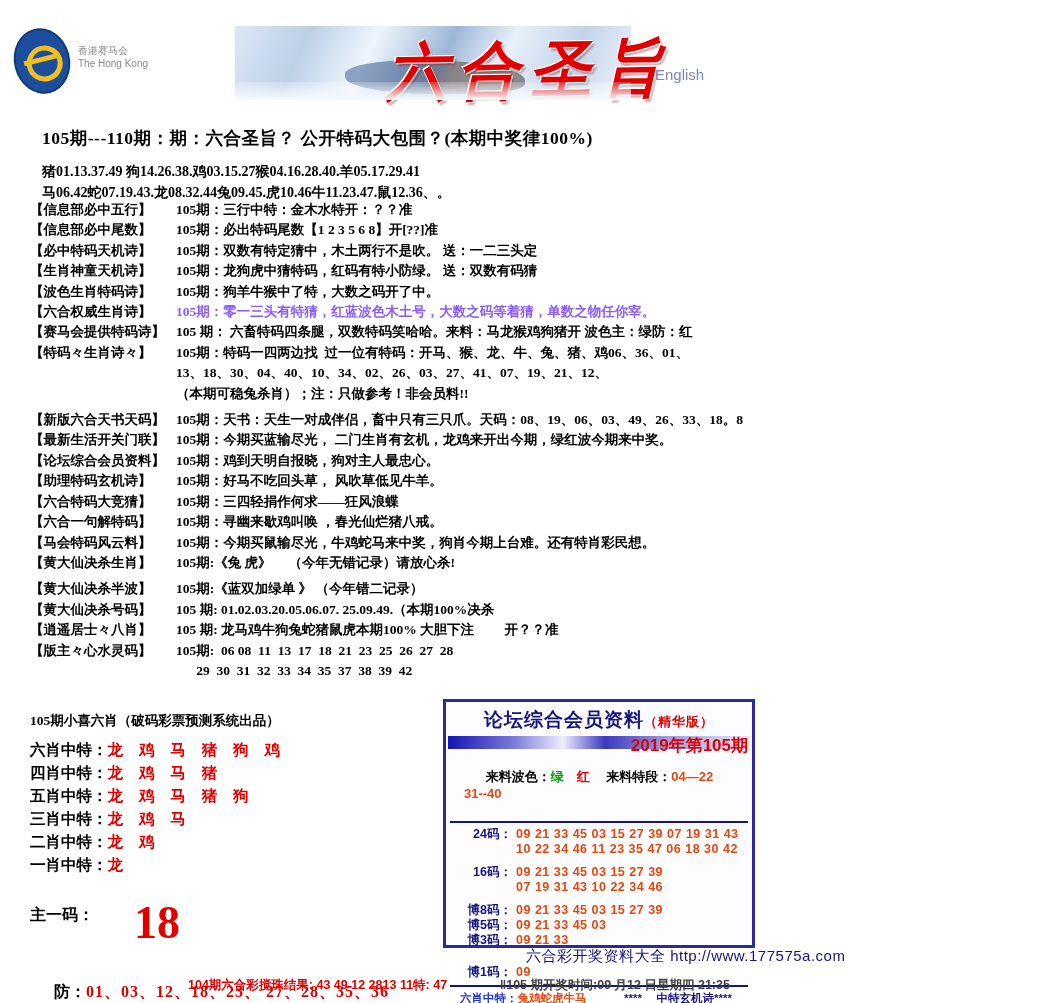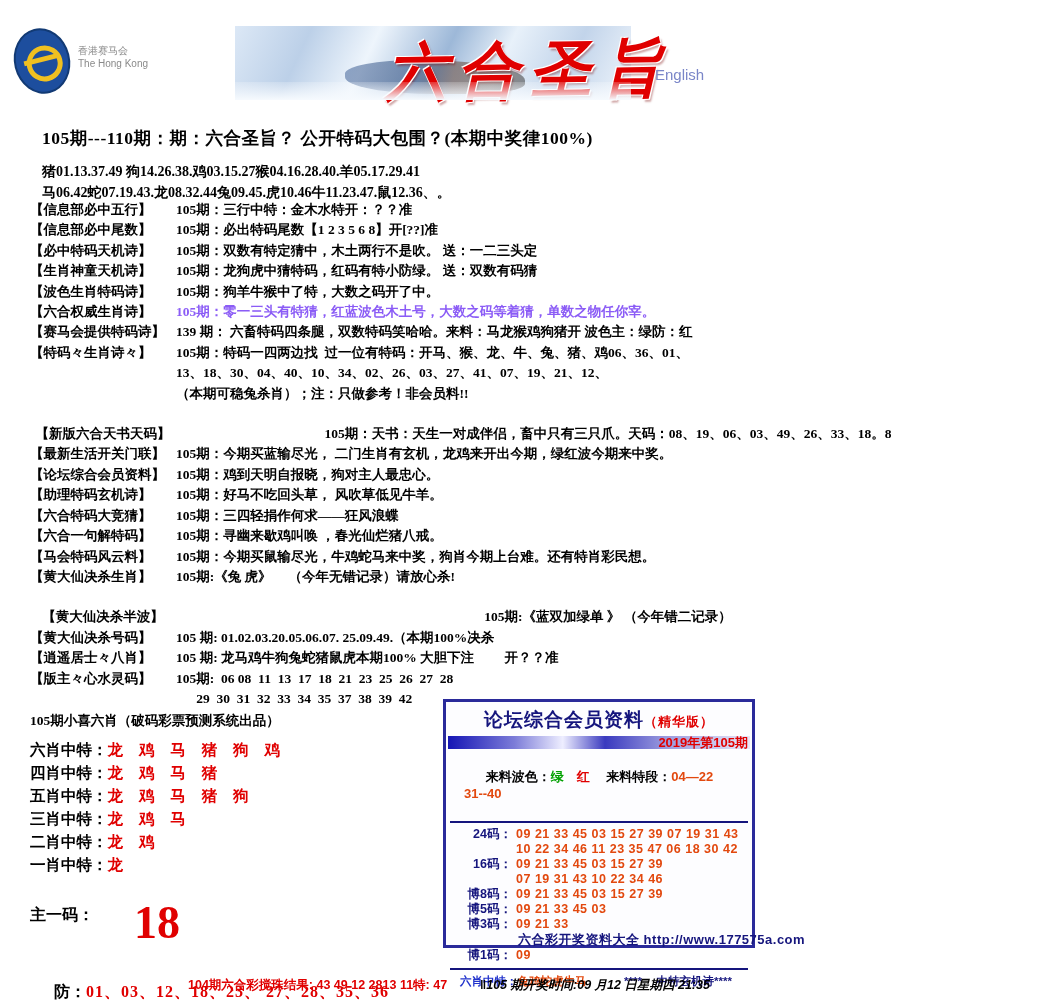--- a/index.html
+++ b/index.html
@@ -33,21 +33,21 @@
   .english-link{position:absolute;left:655px;top:66px;color:#7a86c8;font-size:15px;
     font-family:"Liberation Sans","DejaVu Sans",sans-serif;filter:blur(.4px);cursor:pointer;text-align:right;}
   
   .page-title{position:absolute;left:42px;top:126px;width:980px;
     font-size:17.5px;font-weight:bold;color:#000;letter-spacing:.5px;}
   .zline{position:absolute;left:42px;width:980px;font-size:14px;font-weight:bold;color:#000;white-space:pre-wrap;}
   .zline1{top:163px;} .zline2{top:184px;}
   
   .main-rows{position:absolute;left:30px;top:200px;width:1010px;}
   .mrow{display:flex;align-items:flex-start;}
-  .mrow.gap{margin-top:20px;text-align:center;}
+  .mrow.gap{margin-top:6px;}
   .mlabel{flex:0 0 146px;font-size:13.5px;font-weight:bold;color:#000;line-height:20.4px;white-space:nowrap;}
   .mcontent{flex:1;font-size:13.5px;font-weight:bold;color:#000;line-height:20.4px;}
   .mcontent.red{color:#8b5cf6;}
   .mline{white-space:pre-wrap;}
   
   .small-six{position:absolute;left:30px;top:712px;width:410px;}
   .ss-heading{font-size:13.5px;font-weight:bold;color:#000;margin-bottom:8px;}
   .ss-row{font-size:15.5px;font-weight:bold;line-height:23px;white-space:pre-wrap;}
   .ss-label{color:#000;}
   .ss-value{color:#e00000;letter-spacing:6px;}
@@ -58,41 +58,41 @@
   .guard-label{color:#000;}
   .guard-nums{color:#e00000;letter-spacing:1px;}
   
   .member-box{position:absolute;left:443px;top:699px;width:306px;height:243px;
     border:3px solid #2a2a9a;background:#fdfdff;
     font-family:"Liberation Sans","DejaVu Sans",sans-serif;}
   .mb-title{ text-align:center;margin-top:5px;font-size:19px;font-weight:bold;color:#15157d;letter-spacing:1px;}
   .mb-title .suffix{color:#e00000;font-size:13px;}
   .mb-bar{position:relative;height:13px;margin:3px 2px 0 2px;
     background:linear-gradient(90deg,#1515b5 0%,#7c7cd8 22%,#eeeeff 38%,#3a3abf 52%,#9a9ade 72%,#e8e8f8 100%);}
-  .mb-issue{position:absolute;right:2px;top:-2px;color:#e00000;font-weight:bold;font-size:13px;background:transparent;}
+  .mb-issue{position:absolute;right:2px;top:-2px;color:#e00000;font-weight:bold;font-size:17px;background:transparent;}
   .mb-wave{margin:4px 8px 0 18px;font-size:13px;font-weight:bold;color:#000;white-space:pre-wrap;}
   .wave-green{color:#00a000;} .wave-red{color:#e00000;} .wave-seg{color:#e2480e;}
   .mb-hr{border:none;border-top:2.5px solid #15157d;margin:5px 4px 4px 4px;}
   .code-row{display:flex;margin:0 6px 0 14px;font-size:12.5px;font-weight:bold;line-height:15px;}
-  .code-row.sp{}
+  .code-row.sp{margin-top:8px;}
   .code-label{flex:0 0 52px;color:#15157d;text-align:right;padding-right:4px;white-space:nowrap;}
   .code-lines{color:#e2480e;letter-spacing:.5px;}
   .code-line{white-space:pre-wrap;}
-  .code-note{color:#15157d;font-size:13px;font-weight:bold;margin-left:2px;white-space:nowrap;cursor:pointer;}
+  .code-note{color:#15157d;font-size:15px;font-weight:normal;margin-left:10px;white-space:nowrap;cursor:pointer;}
   .mb-bottom{display:flex;margin:2px 6px 0 14px;}
   .mb-zodiac{flex:0 0 150px;}
   .mbz-row{font-size:11.5px;font-weight:bold;line-height:15px;}
   .mbz-label{color:#2233cc;} .mbz-value{color:#e2480e;}
   .mb-poem{flex:1;text-align:center;}
   .poem-title{font-size:11.5px;font-weight:bold;color:#15157d;line-height:15px;white-space:pre-wrap;}
   
   .footer{position:absolute;left:0;top:977px;width:1062px;font-size:12.5px;font-weight:bold;
     font-family:"Liberation Sans","DejaVu Sans",sans-serif;}
   .last-result{position:absolute;left:188px;color:#e00000;white-space:pre-wrap;}
-  .next-draw{position:absolute;left:480px;color:#000000;white-space:pre-wrap;font-style:italic;}
+  .next-draw{position:absolute;left:500px;color:#404040;white-space:pre-wrap;}
 </style>
 </head>
 <body>
 
 <div>
 
   <div class="header">
     <div class="logo">
       <div class="logo-oval">
         <div class="logo-ring"></div>
@@ -146,21 +146,21 @@
       </div>
       <div class="mrow">
         <span class="mlabel">【六合权威生肖诗】</span>
         <div class="mcontent red">
           <div class="mline">105期：零一三头有特猜，红蓝波色木土号，大数之码等着猜，单数之物任你宰。</div>
         </div>
       </div>
       <div class="mrow">
         <span class="mlabel">【赛马会提供特码诗】</span>
         <div class="mcontent">
-          <div class="mline">139 期： 六畜特码四条腿，双数特码笑哈哈。来料：马龙猴鸡狗猪开 波色主：绿防：红</div>
+          <div class="mline">105 期： 六畜特码四条腿，双数特码笑哈哈。来料：马龙猴鸡狗猪开 波色主：绿防：红</div>
         </div>
       </div>
       <div class="mrow">
         <span class="mlabel">【特码々生肖诗々】</span>
         <div class="mcontent">
           <div class="mline">105期：特码一四两边找  过一位有特码：开马、猴、龙、牛、兔、猪、鸡06、36、01、</div>
           <div class="mline">13、18、30、04、40、10、34、02、26、03、27、41、07、19、21、12、</div>
           <div class="mline">（本期可稳兔杀肖）；注：只做参考！非会员料!!</div>
         </div>
       </div>

